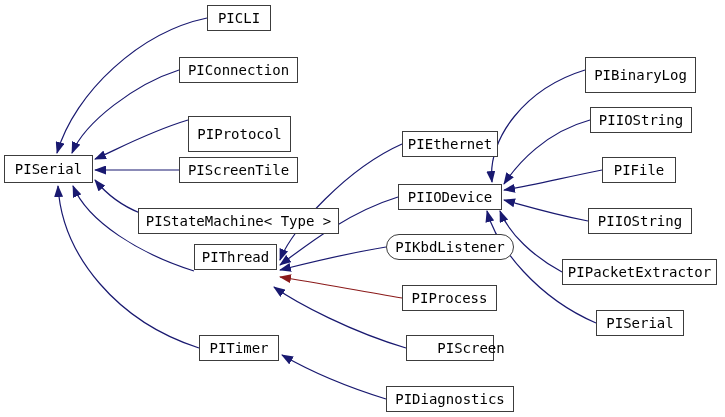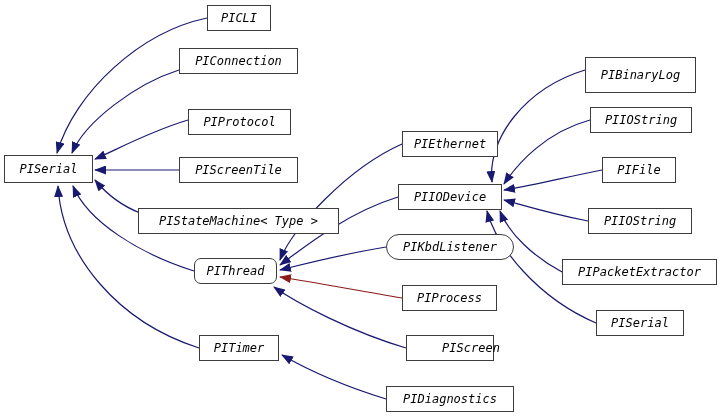--- a/index.html
+++ b/index.html
@@ -27,28 +27,27 @@
     stroke-width: 1.2px;
   }
   .edge.public  { stroke: var(--edge-public,  #191970); }
   .edge.private { stroke: var(--edge-private, #8b1a1a); }
   .node {
     position: absolute;
     box-sizing: border-box;
     background: var(--node-fill, #ffffff);
     border: 1px solid var(--node-border, #3c3c3c);
     color: var(--node-text, #000000);
-    font-size: 12px;
+    font-size: 14px;
     line-height: 1;
     display: flex;
     align-items: center;
     justify-content: center;
     white-space: nowrap;
     cursor: pointer;
-    font-style: italic;
   }
 </style>
 </head>
 <body>
 
 <div id="stage" style="background: rgb(255, 255, 255);">
   <svg id="edge-layer" viewBox="0 0 725 417">
     <defs>
       <marker id="arrow-public" markerUnits="userSpaceOnUse" markerWidth="12" markerHeight="9" refX="11" refY="4.5" orient="auto">
         <path d="M0,0 L12,4.5 L0,9 Z" fill="#191970"></path>
@@ -73,25 +72,25 @@
       <path d="M 590,120 C 546,132 518,163 504,184" class="edge public" marker-end="url(#arrow-public)"></path>
       <path d="M 602,170 C 562,178 530,186 504,190" class="edge public" marker-end="url(#arrow-public)"></path>
       <path d="M 588,221 C 552,214 526,206 504,200" class="edge public" marker-end="url(#arrow-public)"></path>
       <path d="M 562,272 C 534,257 509,234 500,211" class="edge public" marker-end="url(#arrow-public)"></path>
       <path d="M 596,323 C 538,298 497,248 487,211" class="edge public" marker-end="url(#arrow-public)"></path>
       <path d="M 386,399 C 344,386 308,370 282,355" class="edge public" marker-end="url(#arrow-public)"></path>
     </svg>
   <div id="node-layer">
       <div class="node" style="left: 4px; top: 155px; width: 89px; height: 28px;">PISerial</div>
       <div class="node" style="left: 207px; top: 5px; width: 64px; height: 26px;">PICLI</div>
-      <div class="node" style="left: 179px; top: 48px; width: 119px; height: 26px;">PIConnection</div>
-      <div class="node" style="left: 188px; top: 109px; width: 103px; height: 26px; text-align: right;">PIProtocol</div>
+      <div class="node" style="left: 179px; top: 57px; width: 119px; height: 26px;">PIConnection</div>
+      <div class="node" style="left: 188px; top: 116px; width: 103px; height: 36px; text-align: right;">PIProtocol</div>
       <div class="node" style="left: 179px; top: 157px; width: 119px; height: 26px;">PIScreenTile</div>
       <div class="node" style="left: 138px; top: 208px; width: 201px; height: 26px;">PIStateMachine&lt; Type &gt;</div>
-      <div class="node" style="left: 194px; top: 258px; width: 83px; height: 26px; border-radius: 7px;">PIThread</div>
+      <div class="node" style="left: 194px; top: 244px; width: 83px; height: 26px;">PIThread</div>
       <div class="node" style="left: 199px; top: 335px; width: 80px; height: 26px;">PITimer</div>
       <div class="node" style="left: 402px; top: 131px; width: 96px; height: 26px;">PIEthernet</div>
       <div class="node" style="left: 398px; top: 184px; width: 104px; height: 26px;">PIIODevice</div>
       <div class="node" style="left: 386px; top: 234px; width: 128px; height: 26px; border-radius: 13px;">PIKbdListener</div>
       <div class="node" style="left: 402px; top: 285px; width: 95px; height: 26px;">PIProcess</div>
       <div class="node" style="left: 406px; top: 335px; width: 88px; height: 26px; padding-left: 42px;">PIScreen</div>
       <div class="node" style="left: 386px; top: 386px; width: 128px; height: 26px;">PIDiagnostics</div>
       <div class="node" style="left: 585px; top: 57px; width: 111px; height: 36px;">PIBinaryLog</div>
       <div class="node" style="left: 590px; top: 107px; width: 102px; height: 26px;">PIIOString</div>
       <div class="node" style="left: 602px; top: 157px; width: 74px; height: 26px;">PIFile</div>

